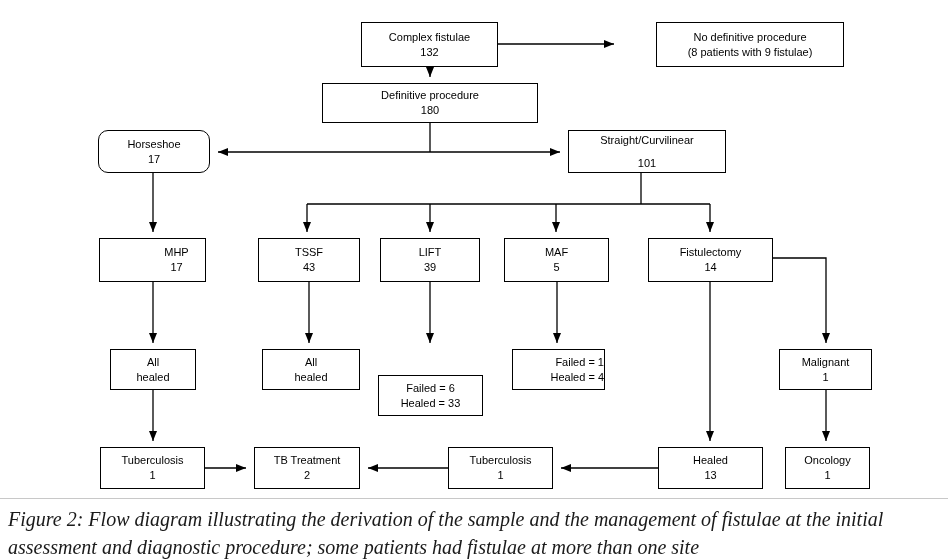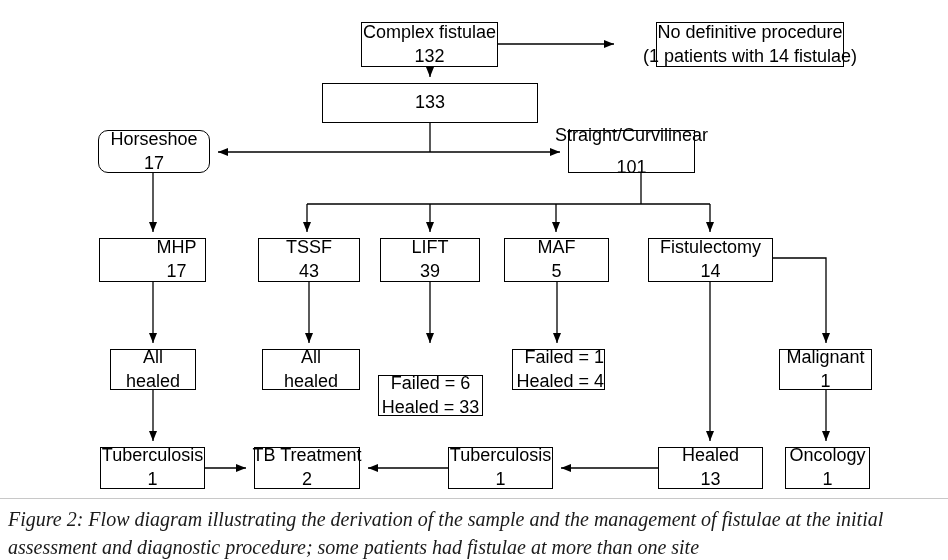--- a/index.html
+++ b/index.html
@@ -28,21 +28,21 @@
   }
   .node {
     position: absolute;
     box-sizing: border-box;
     border: 1.4px solid #000000;
     background: #ffffff;
     display: flex;
     flex-direction: column;
     align-items: center;
     justify-content: center;
-    font-size: 18px;
+    font-size: 11px;
     line-height: 1.32;
     color: #000000;
     text-align: center;
     white-space: nowrap;
   }
   .node .line2 {
     display: block;
   }
   svg.edges {
     position: absolute;
@@ -131,33 +131,34 @@
       </g>
     </svg>
 
     <div class="node" style="left:361px; top:22px; width:137px; height:45px;">
       <span class="line1">Complex fistulae</span>
       <span class="line2">132</span>
     </div>
 
     <div class="node" style="left:656px; top:22px; width:188px; height:45px;">
       <span class="line1">No definitive procedure</span>
-      <span class="line2">(1 patients with 14 fistulae)</span>
+      <span class="line2">(8 patients with 9 fistulae)</span>
     </div>
 
     <div class="node" style="left:322px; top:83px; width:216px; height:40px;">
-      <span class="line2">133</span>
+      <span class="line1">Definitive procedure</span>
+      <span class="line2">180</span>
     </div>
 
     <div class="node" style="left:98px; top:130px; width:112px; height:43px;border-radius:10px;">
       <span class="line1">Horseshoe</span>
       <span class="line2">17</span>
     </div>
 
-    <div class="node" style="left:568px; top:130px; width:127px; height:43px;gap:8px;">
+    <div class="node" style="left:568px; top:130px; width:158px; height:43px;gap:8px;">
       <span class="line1">Straight/Curvilinear</span>
       <span class="line2">101</span>
     </div>
 
     <div class="node" style="left:99px; top:238px; width:107px; height:44px;padding-left:48px;">
       <span class="line1">MHP</span>
       <span class="line2">17</span>
     </div>
 
     <div class="node" style="left:258px; top:238px; width:102px; height:44px;">

